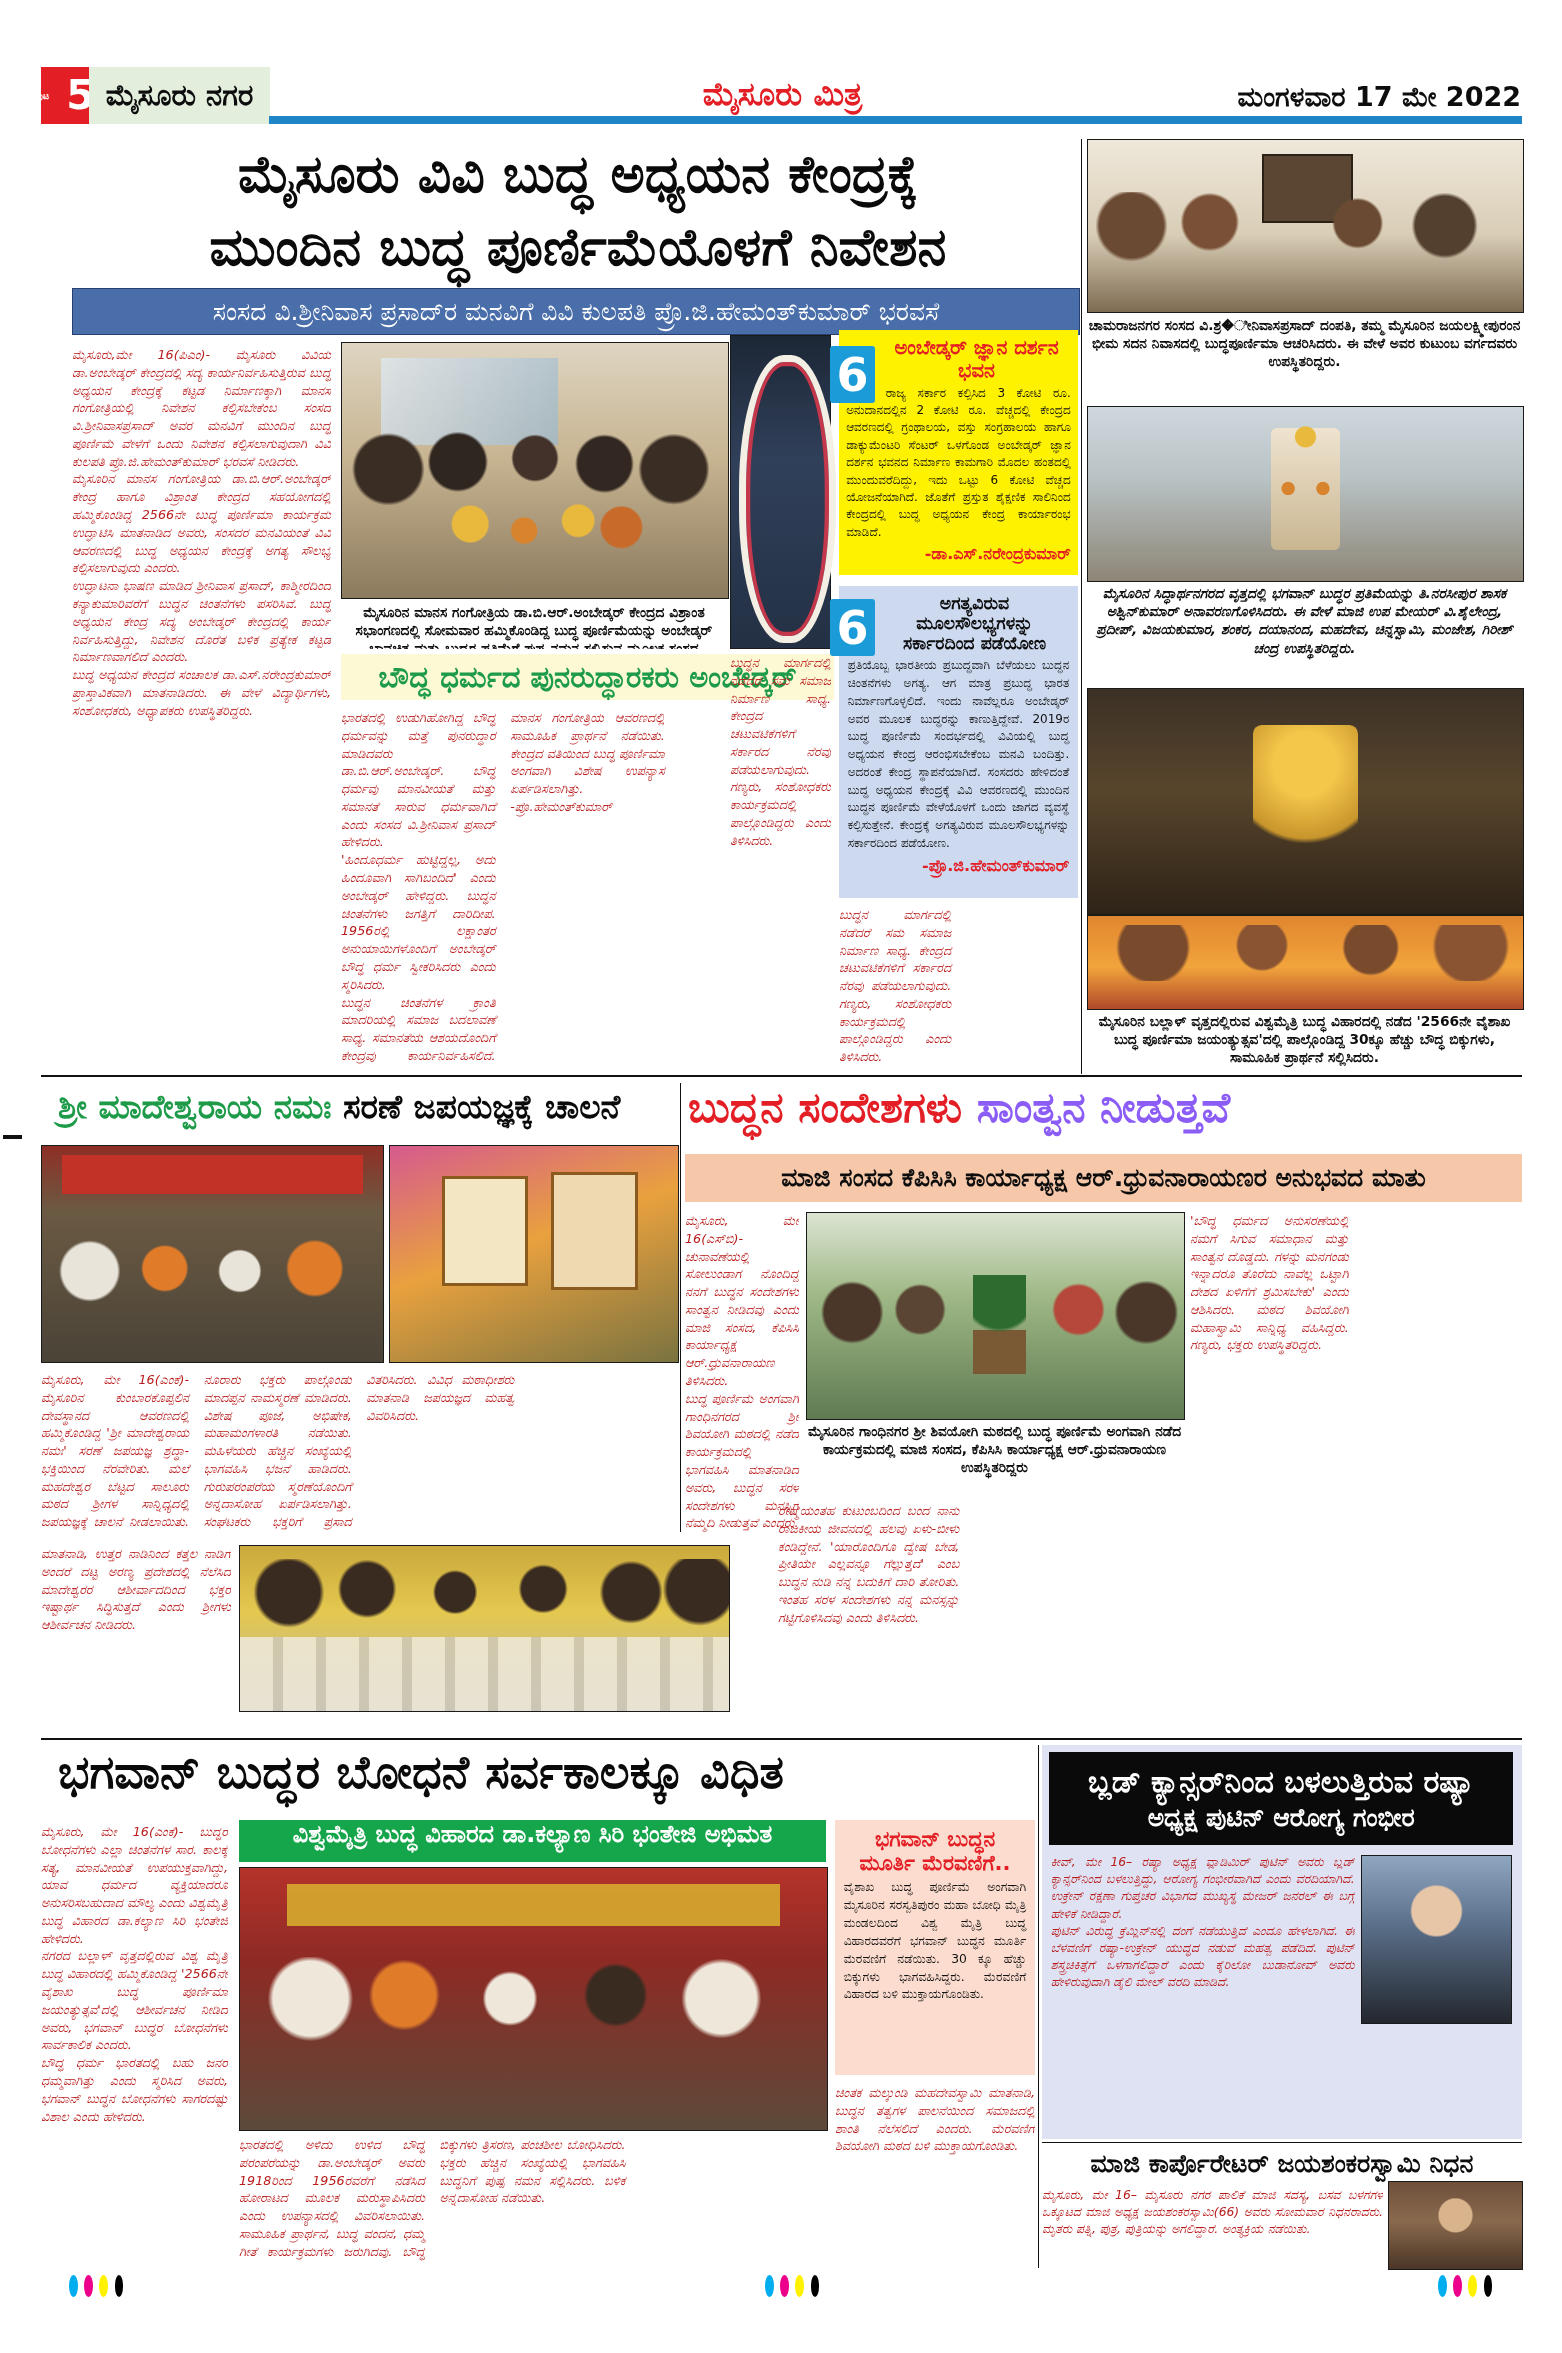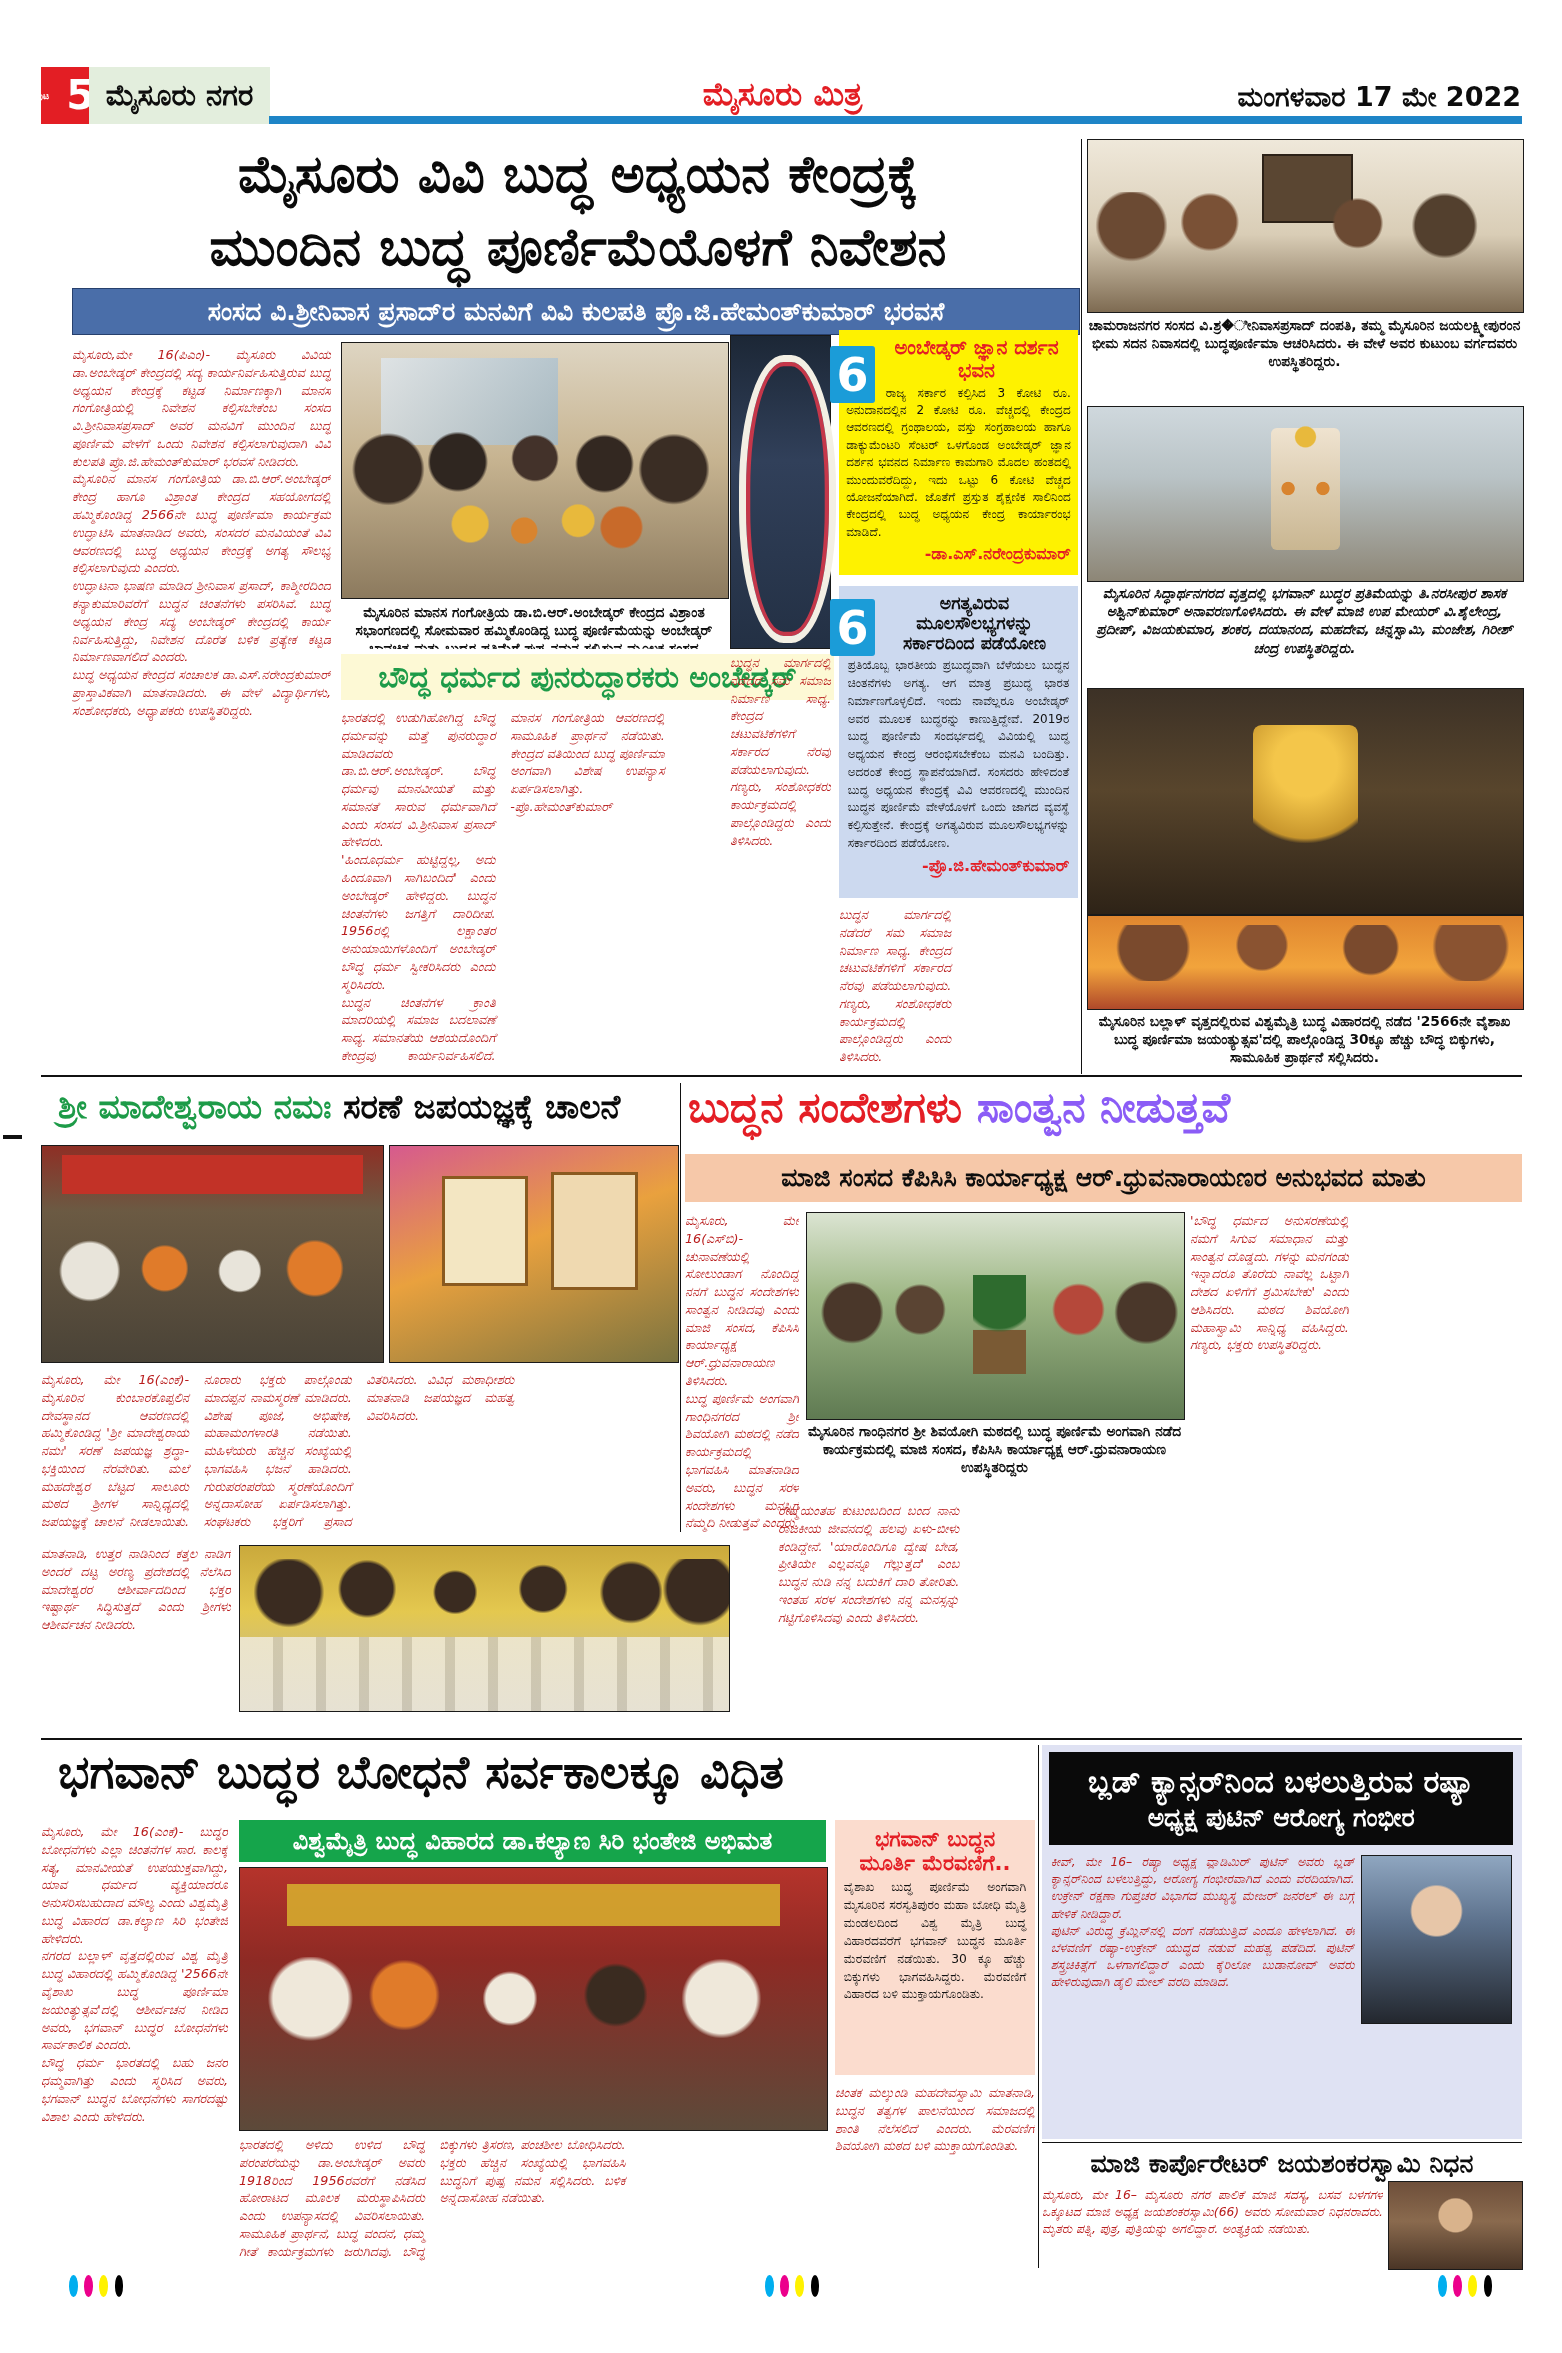--- a/index.html
+++ b/index.html
@@ -32,21 +32,21 @@
   <div class="abs" style="left:623px;top:75px;width:319px;text-align:center;font-size:32px;font-weight:bold;color:#e31e24;">ಮೈಸೂರು ಮಿತ್ರ</div>
   <div class="abs" style="left:1159px;top:81px;width:362px;text-align:right;font-size:27px;font-weight:bold;color:#0d0d0d;">ಮಂಗಳವಾರ 17 ಮೇ 2022</div>
   <div class="abs" style="left:269px;top:116px;width:1253px;height:8px;background:#1e85c7;"></div>
 </div>
 
 <div class="abs" style="left:80px;top:138px;width:996px;text-align:center;font-weight:bold;font-size:52px;line-height:1.4;color:#0a0a0a;">
   <div>ಮೈಸೂರು ವಿವಿ ಬುದ್ಧ ಅಧ್ಯಯನ ಕೇಂದ್ರಕ್ಕೆ</div>
   <div>ಮುಂದಿನ ಬುದ್ಧ ಪೂರ್ಣಿಮೆಯೊಳಗೆ ನಿವೇಶನ</div>
 </div>
 <div class="abs" style="left:72px;top:288px;width:1006px;height:45px;background:#4a6ea9;border:1.4px solid #27406d;display:flex;align-items:center;justify-content:center;">
-  <span style="color:#fff;font-weight:bold;font-size:25px;text-align:right;">ಸಂಸದ ವಿ.ಶ್ರೀನಿವಾಸ ಪ್ರಸಾದ್‌ರ ಮನವಿಗೆ ವಿವಿ ಕುಲಪತಿ ಪ್ರೊ.ಜಿ.ಹೇಮಂತ್‌ಕುಮಾರ್ ಭರವಸೆ</span>
+  <span style="color:#fff;font-weight:normal;font-size:25px;text-align:right;">ಸಂಸದ ವಿ.ಶ್ರೀನಿವಾಸ ಪ್ರಸಾದ್‌ರ ಮನವಿಗೆ ವಿವಿ ಕುಲಪತಿ ಪ್ರೊ.ಜಿ.ಹೇಮಂತ್‌ಕುಮಾರ್ ಭರವಸೆ</span>
 </div>
 
 <div class="abs body-txt" style="left:72px;top:346px;width:259px;height:725px;overflow:hidden;">ಮೈಸೂರು,ಮೇ 16(ಪಿಎಂ)- ಮೈಸೂರು ವಿವಿಯ ಡಾ.ಅಂಬೇಡ್ಕರ್ ಕೇಂದ್ರದಲ್ಲಿ ಸದ್ಯ ಕಾರ್ಯನಿರ್ವಹಿಸುತ್ತಿರುವ ಬುದ್ಧ ಅಧ್ಯಯನ ಕೇಂದ್ರಕ್ಕೆ ಕಟ್ಟಡ ನಿರ್ಮಾಣಕ್ಕಾಗಿ ಮಾನಸ ಗಂಗೋತ್ರಿಯಲ್ಲಿ ನಿವೇಶನ ಕಲ್ಪಿಸಬೇಕೆಂಬ ಸಂಸದ ವಿ.ಶ್ರೀನಿವಾಸಪ್ರಸಾದ್ ಅವರ ಮನವಿಗೆ ಮುಂದಿನ ಬುದ್ಧ ಪೂರ್ಣಿಮೆ ವೇಳೆಗೆ ಒಂದು ನಿವೇಶನ ಕಲ್ಪಿಸಲಾಗುವುದಾಗಿ ವಿವಿ ಕುಲಪತಿ ಪ್ರೊ.ಜಿ.ಹೇಮಂತ್‌ಕುಮಾರ್ ಭರವಸೆ ನೀಡಿದರು.
 ಮೈಸೂರಿನ ಮಾನಸ ಗಂಗೋತ್ರಿಯ ಡಾ.ಬಿ.ಆರ್.ಅಂಬೇಡ್ಕರ್ ಕೇಂದ್ರ ಹಾಗೂ ವಿಶ್ರಾಂತ ಕೇಂದ್ರದ ಸಹಯೋಗದಲ್ಲಿ ಹಮ್ಮಿಕೊಂಡಿದ್ದ 2566ನೇ ಬುದ್ಧ ಪೂರ್ಣಿಮಾ ಕಾರ್ಯಕ್ರಮ ಉದ್ಘಾಟಿಸಿ ಮಾತನಾಡಿದ ಅವರು, ಸಂಸದರ ಮನವಿಯಂತೆ ವಿವಿ ಆವರಣದಲ್ಲಿ ಬುದ್ಧ ಅಧ್ಯಯನ ಕೇಂದ್ರಕ್ಕೆ ಅಗತ್ಯ ಸೌಲಭ್ಯ ಕಲ್ಪಿಸಲಾಗುವುದು ಎಂದರು.
 ಉದ್ಘಾಟನಾ ಭಾಷಣ ಮಾಡಿದ ಶ್ರೀನಿವಾಸ ಪ್ರಸಾದ್, ಕಾಶ್ಮೀರದಿಂದ ಕನ್ಯಾಕುಮಾರಿವರೆಗೆ ಬುದ್ಧನ ಚಿಂತನೆಗಳು ಪಸರಿಸಿವೆ. ಬುದ್ಧ ಅಧ್ಯಯನ ಕೇಂದ್ರ ಸದ್ಯ ಅಂಬೇಡ್ಕರ್ ಕೇಂದ್ರದಲ್ಲಿ ಕಾರ್ಯ ನಿರ್ವಹಿಸುತ್ತಿದ್ದು, ನಿವೇಶನ ದೊರೆತ ಬಳಿಕ ಪ್ರತ್ಯೇಕ ಕಟ್ಟಡ ನಿರ್ಮಾಣವಾಗಲಿದೆ ಎಂದರು.
 ಬುದ್ಧ ಅಧ್ಯಯನ ಕೇಂದ್ರದ ಸಂಚಾಲಕ ಡಾ.ಎಸ್.ನರೇಂದ್ರಕುಮಾರ್ ಪ್ರಾಸ್ತಾವಿಕವಾಗಿ ಮಾತನಾಡಿದರು. ಈ ವೇಳೆ ವಿದ್ಯಾರ್ಥಿಗಳು, ಸಂಶೋಧಕರು, ಅಧ್ಯಾಪಕರು ಉಪಸ್ಥಿತರಿದ್ದರು.</div>
 
 <div class="ph" style="left:341px;top:342px;width:386px;height:255px;
             background:linear-gradient(180deg,#ded5c2 0%,#c7b491 45%,#8c7a5e 100%);">
   <div class="abs" style="left:10%;top:6%;width:46%;height:34%;background:linear-gradient(120deg,#dfe7ee,#9fb8c9);opacity:.8;"></div>
@@ -161,21 +161,21 @@
 <div class="abs body-txt cols2" style="left:1190px;top:1212px;width:332px;height:520px;overflow:hidden;">'ಬೌದ್ಧ ಧರ್ಮದ ಅನುಸರಣೆಯಲ್ಲಿ ನಮಗೆ ಸಿಗುವ ಸಮಾಧಾನ ಮತ್ತು ಸಾಂತ್ವನ ದೊಡ್ಡದು. ಗಳನ್ನು ಮನಗಂಡು ಇನ್ನಾದರೂ ತೊರೆದು ನಾವೆಲ್ಲ ಒಟ್ಟಾಗಿ ದೇಶದ ಏಳಿಗೆಗೆ ಶ್ರಮಿಸಬೇಕು' ಎಂದು ಆಶಿಸಿದರು. ಮಠದ ಶಿವಯೋಗಿ ಮಹಾಸ್ವಾಮಿ ಸಾನ್ನಿಧ್ಯ ವಹಿಸಿದ್ದರು. ಗಣ್ಯರು, ಭಕ್ತರು ಉಪಸ್ಥಿತರಿದ್ದರು.</div>
 
 <div class="rule-h" style="left:41px;top:1738px;width:1481px;height:2.2px;"></div>
 
 <div class="abs" style="left:58px;top:1745px;width:975px;font-weight:bold;font-size:46px;color:#0a0a0a;">ಭಗವಾನ್ ಬುದ್ಧರ ಬೋಧನೆ ಸರ್ವಕಾಲಕ್ಕೂ ವಿಧಿತ</div>
 
 <div class="abs body-txt" style="left:41px;top:1823px;width:187px;height:445px;overflow:hidden;">ಮೈಸೂರು, ಮೇ 16(ಎಂಕೆ)- ಬುದ್ಧರ ಬೋಧನೆಗಳು ಎಲ್ಲಾ ಚಿಂತನೆಗಳ ಸಾರ. ಕಾಲಕ್ಕೆ ಸತ್ಯ, ಮಾನವೀಯತೆ ಉಪಯುಕ್ತವಾಗಿದ್ದು, ಯಾವ ಧರ್ಮದ ವ್ಯಕ್ತಿಯಾದರೂ ಅನುಸರಿಸಬಹುದಾದ ಮೌಲ್ಯ ಎಂದು ವಿಶ್ವಮೈತ್ರಿ ಬುದ್ಧ ವಿಹಾರದ ಡಾ.ಕಲ್ಯಾಣ ಸಿರಿ ಭಂತೇಜಿ ಹೇಳಿದರು.
 ನಗರದ ಬಲ್ಲಾಳ್ ವೃತ್ತದಲ್ಲಿರುವ ವಿಶ್ವ ಮೈತ್ರಿ ಬುದ್ಧ ವಿಹಾರದಲ್ಲಿ ಹಮ್ಮಿಕೊಂಡಿದ್ದ '2566ನೇ ವೈಶಾಖ ಬುದ್ಧ ಪೂರ್ಣಿಮಾ ಜಯಂತ್ಯುತ್ಸವ'ದಲ್ಲಿ ಆಶೀರ್ವಚನ ನೀಡಿದ ಅವರು, ಭಗವಾನ್ ಬುದ್ಧರ ಬೋಧನೆಗಳು ಸಾರ್ವಕಾಲಿಕ ಎಂದರು.
 ಬೌದ್ಧ ಧರ್ಮ ಭಾರತದಲ್ಲಿ ಬಹು ಜನರ ಧಮ್ಮವಾಗಿತ್ತು ಎಂದು ಸ್ಮರಿಸಿದ ಅವರು, ಭಗವಾನ್ ಬುದ್ಧನ ಬೋಧನೆಗಳು ಸಾಗರದಷ್ಟು ವಿಶಾಲ ಎಂದು ಹೇಳಿದರು.</div>
 
-<div class="abs" style="left:239px;top:1820px;width:587px;height:42px;background:#15a54b;display:flex;align-items:center;justify-content:center;">
+<div class="abs" style="left:239px;top:1820px;width:587px;height:42px;background:#15a54b;display:flex;justify-content:center;">
   <span style="color:#fff;font-weight:bold;font-size:24px;">ವಿಶ್ವಮೈತ್ರಿ ಬುದ್ಧ ವಿಹಾರದ ಡಾ.ಕಲ್ಯಾಣ ಸಿರಿ ಭಂತೇಜಿ ಅಭಿಮತ</span>
 </div>
 <div class="ph" style="left:239px;top:1867px;width:587px;height:262px;
             background:linear-gradient(180deg,#b5332b 0%,#8e2a24 35%,#5c4a3a 100%);">
   <div class="abs" style="left:8%;top:6%;width:84%;height:16%;background:#d8b12e;opacity:.85;"></div>
   <div class="abs" style="left:0;top:34%;width:100%;height:66%;background:radial-gradient(circle at 12% 24%,#efe8da 0 7%,transparent 8%),radial-gradient(circle at 28% 22%,#e07b2a 0 7%,transparent 8%),radial-gradient(circle at 46% 24%,#efe8da 0 7%,transparent 8%),radial-gradient(circle at 64% 22%,#3a2b20 0 7%,transparent 8%),radial-gradient(circle at 82% 24%,#efe8da 0 7%,transparent 8%);"></div>
 </div>
 <div class="abs body-txt cols3" style="left:239px;top:2136px;width:587px;height:132px;overflow:hidden;">ಭಾರತದಲ್ಲಿ ಅಳಿದು ಉಳಿದ ಬೌದ್ಧ ಪರಂಪರೆಯನ್ನು ಡಾ.ಅಂಬೇಡ್ಕರ್ ಅವರು 1918ರಿಂದ 1956ರವರೆಗೆ ನಡೆಸಿದ ಹೋರಾಟದ ಮೂಲಕ ಮರುಸ್ಥಾಪಿಸಿದರು ಎಂದು ಉಪನ್ಯಾಸದಲ್ಲಿ ವಿವರಿಸಲಾಯಿತು. ಸಾಮೂಹಿಕ ಪ್ರಾರ್ಥನೆ, ಬುದ್ಧ ವಂದನೆ, ಧಮ್ಮ ಗೀತೆ ಕಾರ್ಯಕ್ರಮಗಳು ಜರುಗಿದವು. ಬೌದ್ಧ ಬಿಕ್ಕುಗಳು ತ್ರಿಸರಣ, ಪಂಚಶೀಲ ಬೋಧಿಸಿದರು. ಭಕ್ತರು ಹೆಚ್ಚಿನ ಸಂಖ್ಯೆಯಲ್ಲಿ ಭಾಗವಹಿಸಿ ಬುದ್ಧನಿಗೆ ಪುಷ್ಪ ನಮನ ಸಲ್ಲಿಸಿದರು. ಬಳಿಕ ಅನ್ನದಾಸೋಹ ನಡೆಯಿತು.</div>
 
 <div class="abs" style="left:835px;top:1820px;width:200px;height:255px;background:#fbdcce;padding:7.2px 8.7px;box-sizing:border-box;">

